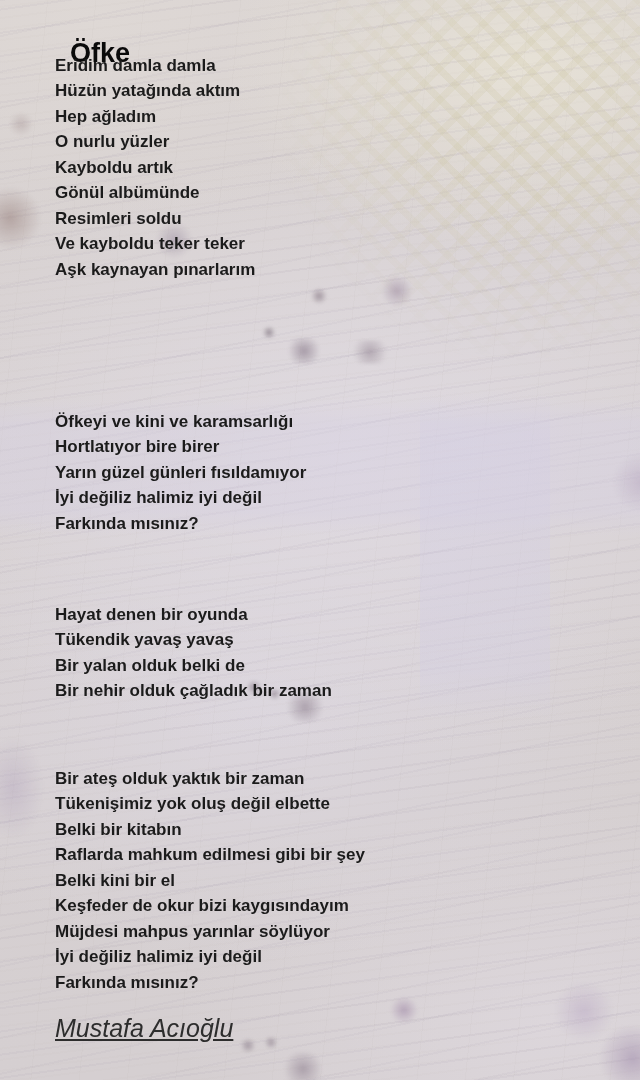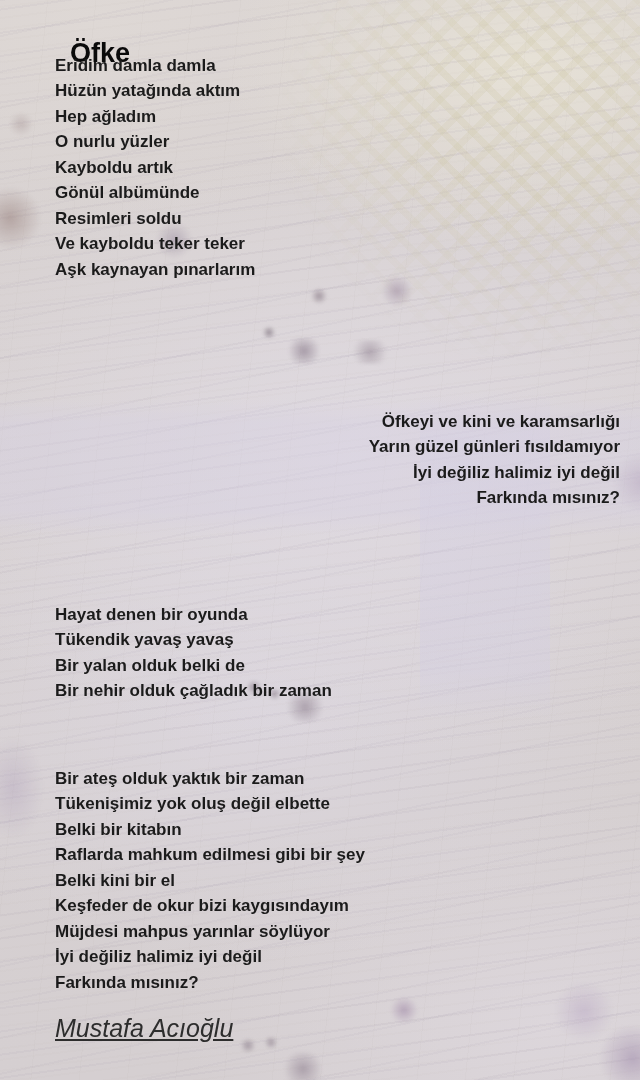--- a/index.html
+++ b/index.html
@@ -50,21 +50,21 @@
   .blot { position: absolute; pointer-events: none; filter: blur(1.5px); }
 
   
   .content { position: absolute; inset: 0; }
   .page-title {
     position: absolute; left: 54px; top: 20px; margin: 16px;
     font-size: 27px; font-weight: bold; color: #0a0a0a; line-height: 34px;
   }
   .stanza { position: absolute; left: 55px; right: 20px; }
   .stanza-1 { top: 53px; }
-  .stanza-2 { top: 409px; text-align: right; }
+  .stanza-2 { top: 409px; }
   .stanza-3 { top: 561px; margin-top: 41px; }
   .stanza-4 { top: 766px; }
   .poem-line {
     font-size: 17px; font-weight: bold; color: #1b1b1b;
     line-height: 25.45px; white-space: nowrap;
   }
   .poem-author {
     position: absolute; left: 55px; top: 1013px;
     font-size: 25px; font-style: italic; font-weight: normal;
     color: #2d2d2d; line-height: 31px; text-decoration: underline;
@@ -109,20 +109,21 @@
     <div class="poem-line">O nurlu yüzler</div>
     <div class="poem-line">Kayboldu artık</div>
     <div class="poem-line">Gönül albümünde</div>
     <div class="poem-line">Resimleri soldu</div>
     <div class="poem-line">Ve kayboldu teker teker</div>
     <div class="poem-line">Aşk kaynayan pınarlarım</div>
   </div>
 
   <div class="stanza stanza-2">
     <div class="poem-line">Öfkeyi ve kini ve karamsarlığı</div>
+    <div class="poem-line">Hortlatıyor bire birer</div>
     <div class="poem-line">Yarın güzel günleri fısıldamıyor</div>
     <div class="poem-line">İyi değiliz halimiz iyi değil</div>
     <div class="poem-line">Farkında mısınız?</div>
   </div>
 
   <div class="stanza stanza-3">
     <div class="poem-line">Hayat denen bir oyunda</div>
     <div class="poem-line">Tükendik yavaş yavaş</div>
     <div class="poem-line">Bir yalan olduk belki de</div>
     <div class="poem-line">Bir nehir olduk çağladık bir zaman</div>

